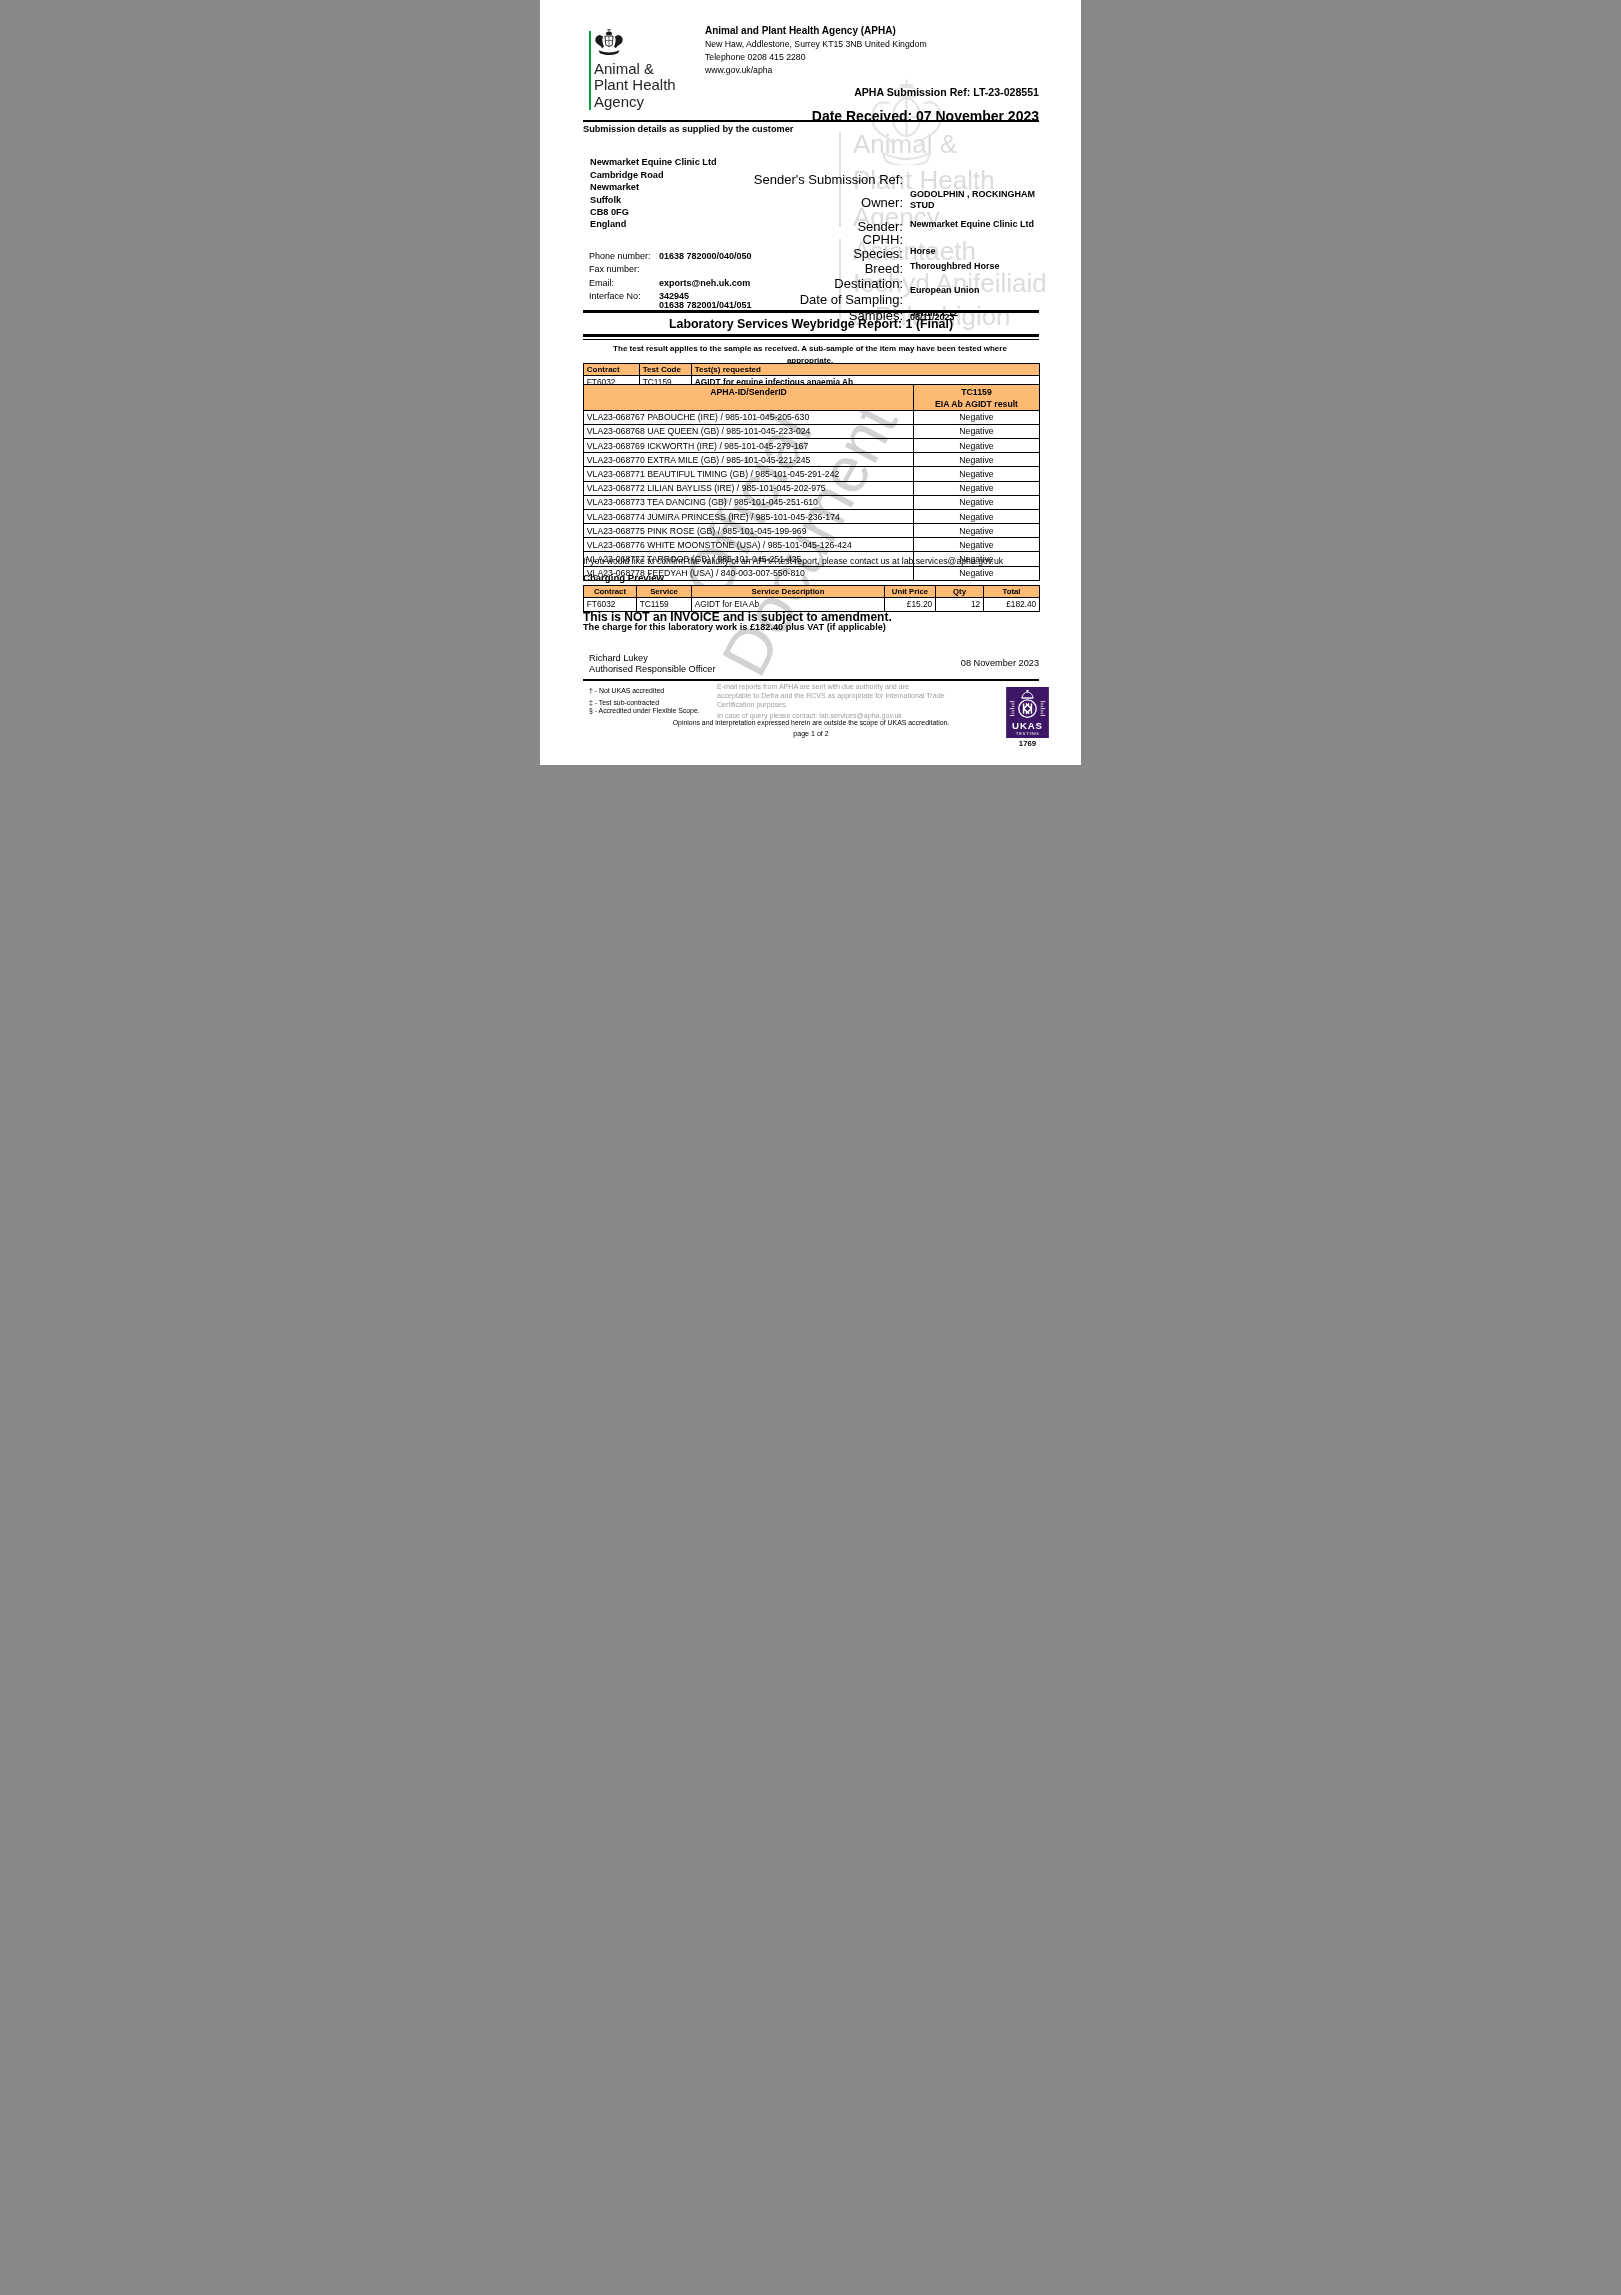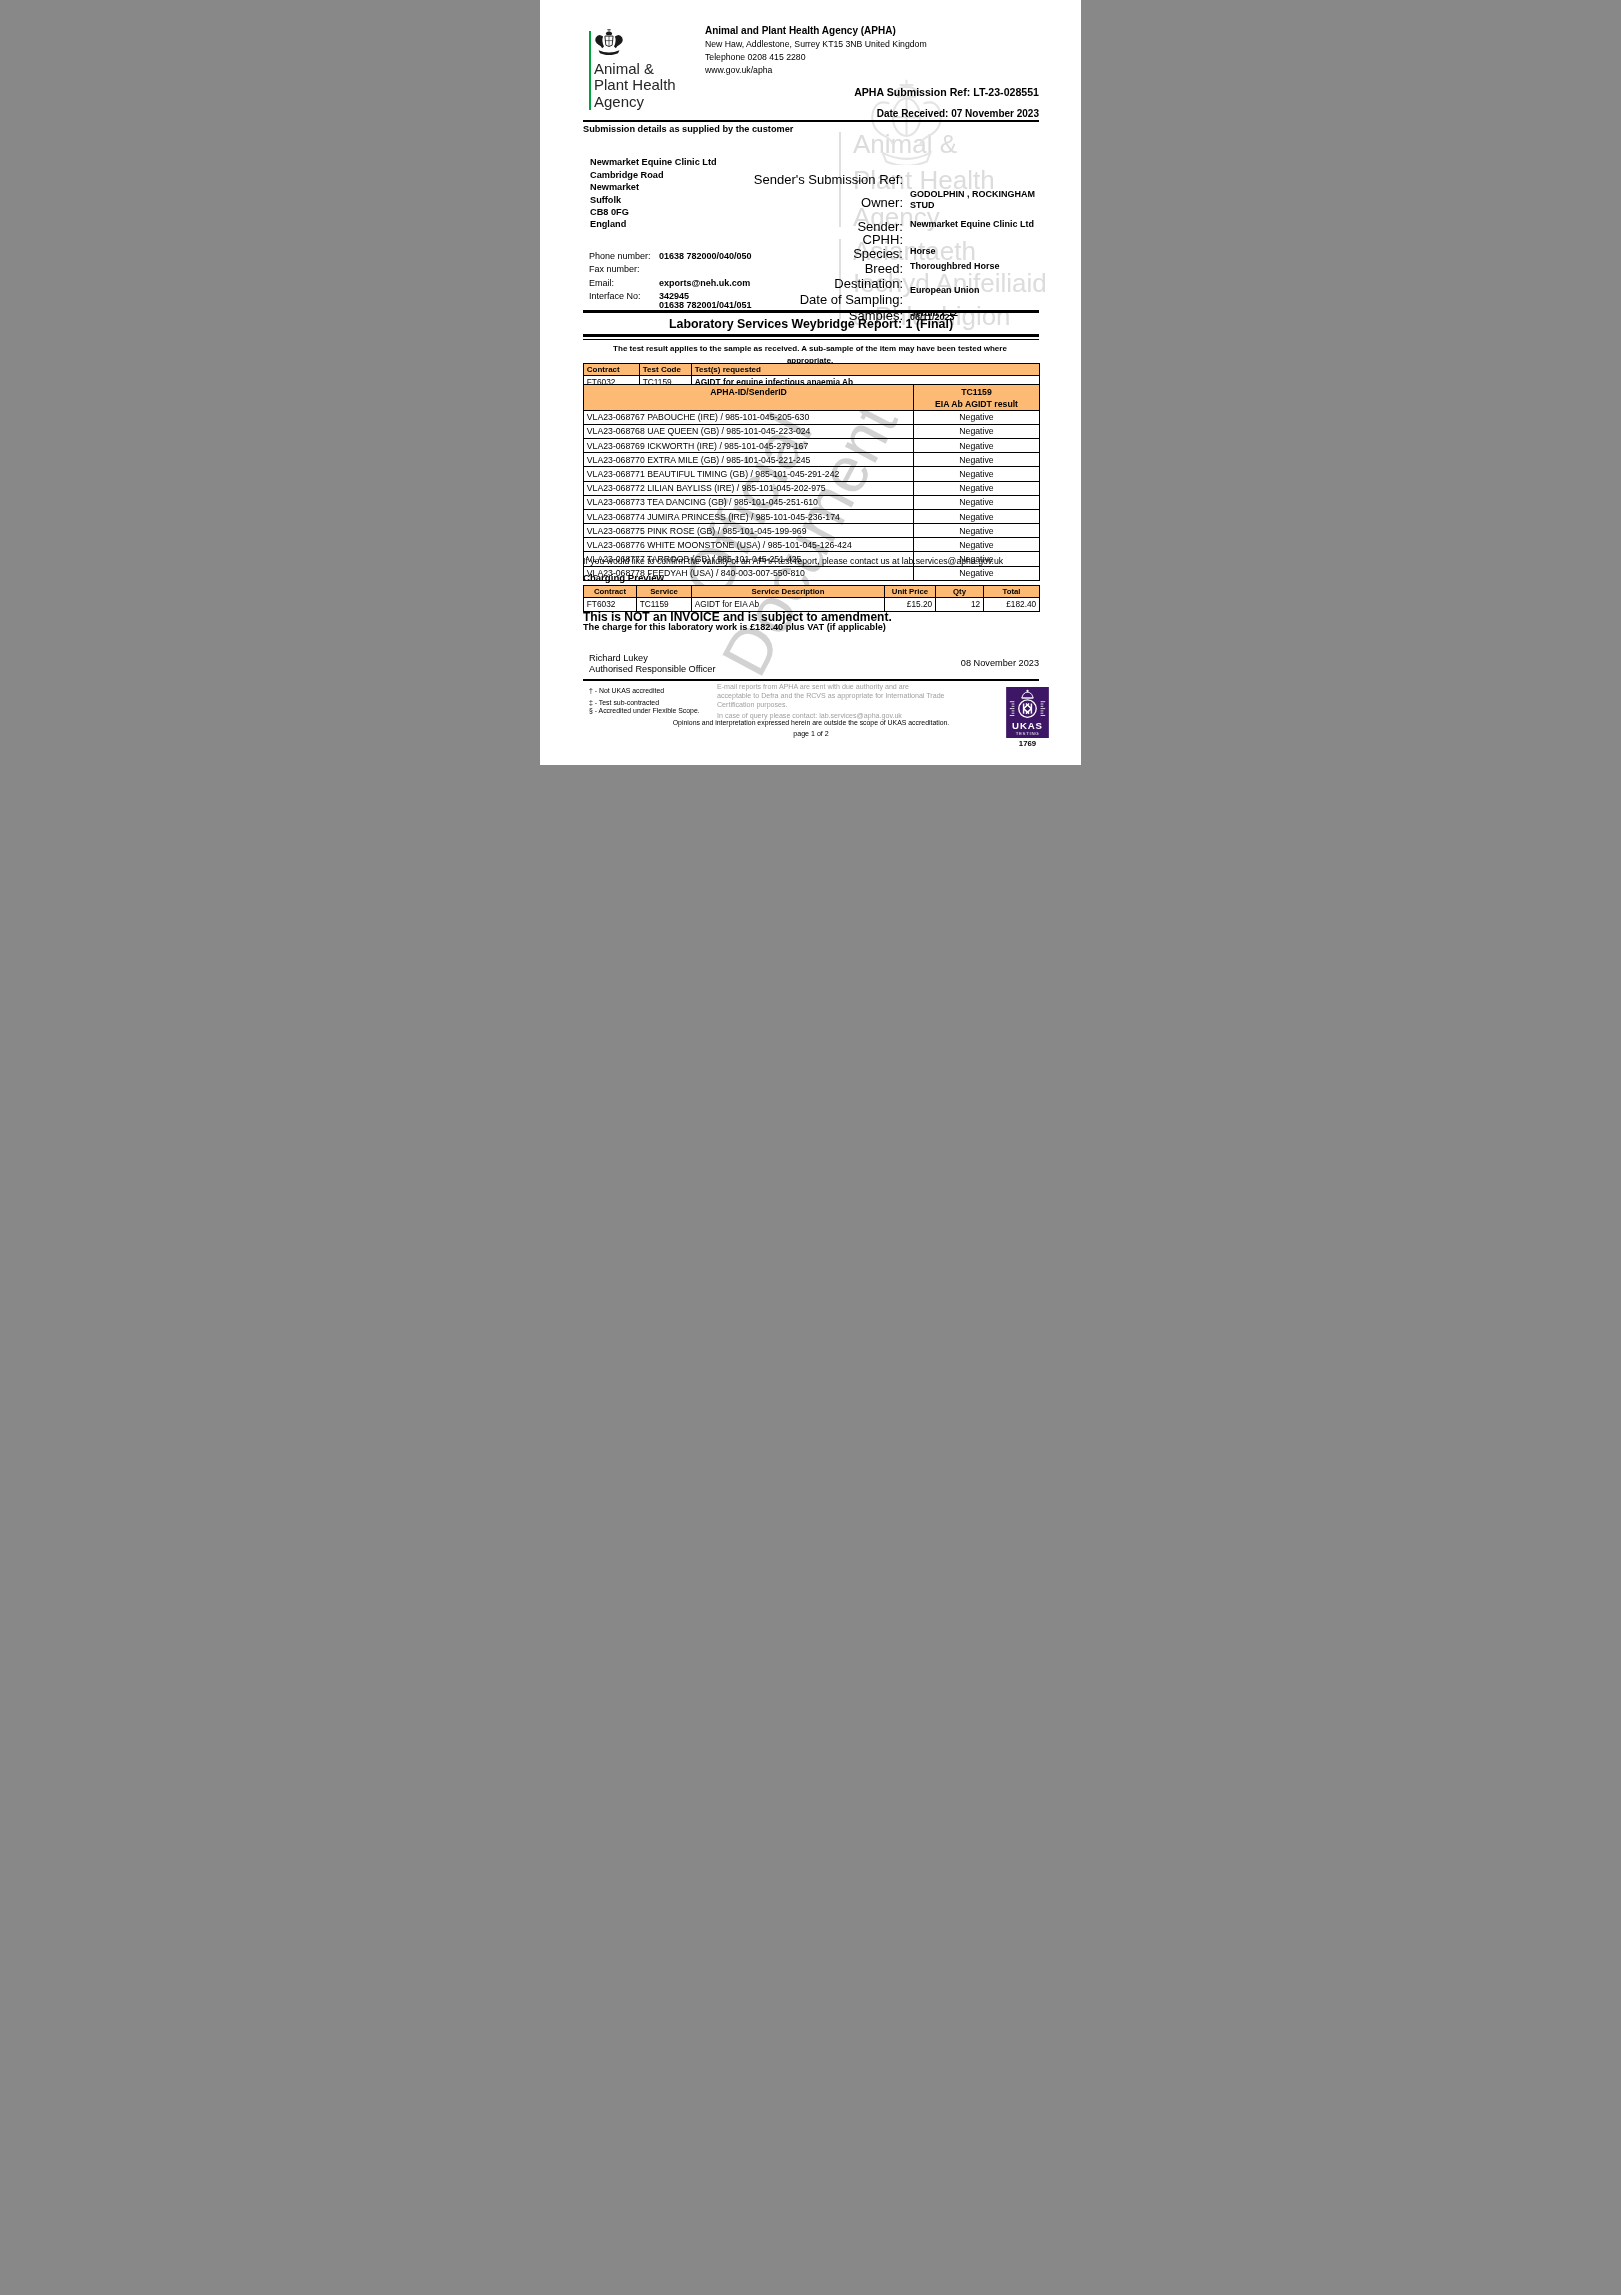--- a/index.html
+++ b/index.html
@@ -89,21 +89,21 @@
   <span class="logo-word" style="top:61px;">Animal &amp;</span>
   <span class="logo-word" style="top:77px;">Plant Health</span>
   <span class="logo-word" style="top:94px;">Agency</span>
 
   <div class="hdr-title z1">Animal and Plant Health Agency (APHA)</div>
   <div class="hdr-line z1" style="top:39px;">New Haw, Addlestone, Surrey KT15 3NB United Kingdom</div>
   <div class="hdr-line z1" style="top:52px;">Telephone 0208 415 2280</div>
   <div class="hdr-line z1" style="top:65px;">www.gov.uk/apha</div>
 
   <div class="subref z1" style="top:86px;font-size:10.6px;">APHA Submission Ref: LT-23-028551</div>
-  <div class="subref z1" style="top:108px;font-size:10px;">Date Received: 07 November 2023</div>
+  <div class="subref z1" style="top:108px;font-size:14px;">Date Received: 07 November 2023</div>
 
   <div class="rule z1" style="top:120px;height:1.8px;"></div>
   <div class="abs z1 b" style="left:43px;top:124px;font-size:9.2px;">Submission details as supplied by the customer</div>
 
   <span class="cust-line z1" style="top:157px;">Newmarket Equine Clinic Ltd</span>
   <span class="cust-line z1" style="top:170px;">Cambridge Road</span>
   <span class="cust-line z1" style="top:182px;">Newmarket</span>
   <span class="cust-line z1" style="top:195px;">Suffolk</span>
   <span class="cust-line z1" style="top:207px;">CB8 0FG</span>
   <span class="cust-line z1" style="top:219px;">England</span>

